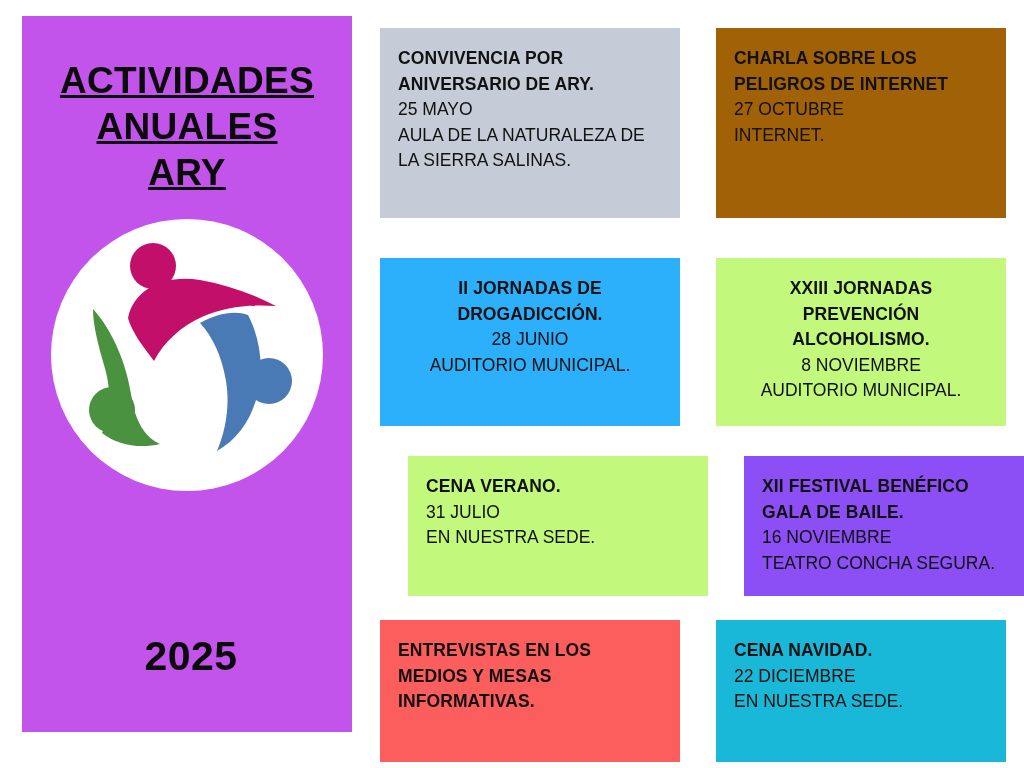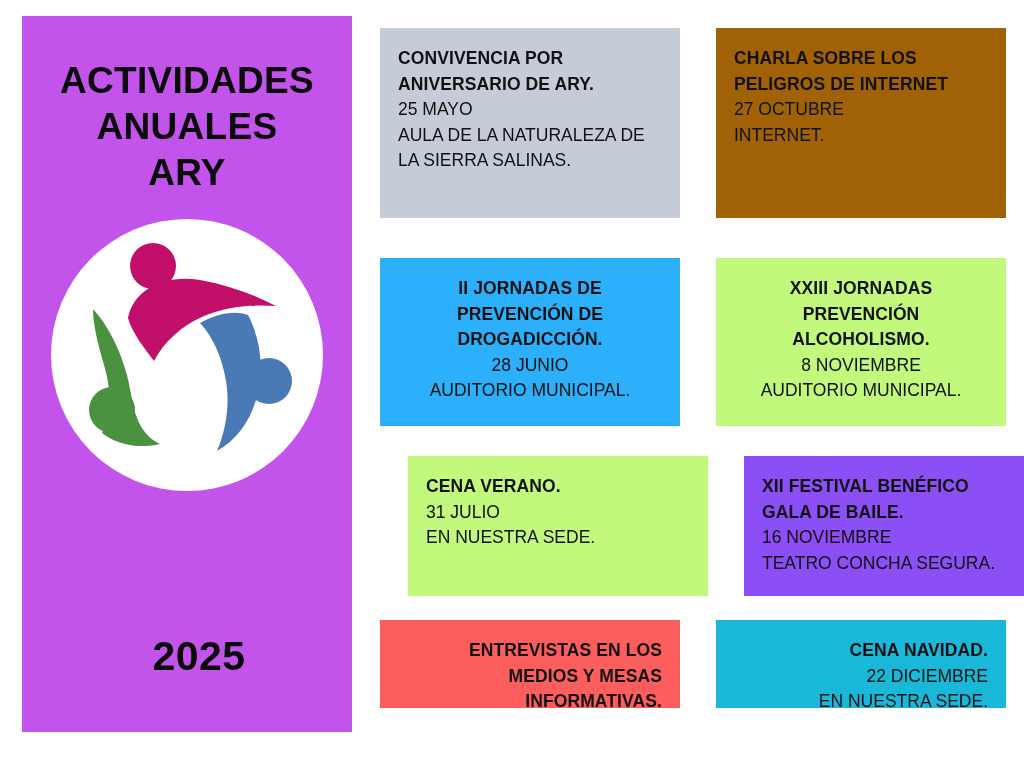--- a/index.html
+++ b/index.html
@@ -37,35 +37,36 @@
 
   #poster-title {
     margin-top: 42px;
     width: 300px;
     text-align: center;
     font-size: 37px;
     line-height: 1.24;
     font-weight: bold;
     letter-spacing: 0.3px;
     color: #0b0b0b;
+    text-decoration: underline;
   }
   #poster-title .t-line { display: block; }
 
   #logo-wrap {
     margin-top: 22px;
     width: 274px;
     height: 274px;
     position: relative;
   }
   #logo-wrap svg { display: block; width: 274px; height: 274px; }
 
   #poster-year {
     position: absolute;
     bottom: 52px;
-    left: 12px;
+    left: 4px;
     width: 100%;
     text-align: center;
     font-size: 41px;
     font-weight: bold;
     color: #0b0b0b;
     letter-spacing: 0.5px;
   }
 
   
   .card {
@@ -85,21 +86,21 @@
   .card .line.reg  { font-weight: normal; }
 
   
   .col-left  { left: 380px;  width: 300px; }
   .col-right { left: 716px;  width: 290px; }
 
   
   .row-1 { top: 28px;  height: 190px; }
   .row-2 { top: 258px; height: 168px; text-align: center; }
   .row-3 { top: 456px; height: 140px; margin-left: 28px; }
-  .row-4 { top: 620px; height: 88px; text-align: right; }
+  .row-4 { top: 620px; height: 142px; }
 
   .card-gray   { background: #c6ccd7; }
   .card-blue   { background: #a16207; }
   .card-cyan   { background: #2cb0fc; }
   .card-lime   { background: #c2f97d; }
   .card-purple { background: #8c4ef5; }
   .card-coral  { background: #fc5d5d; }
   .card-teal   { background: #1ab8d8; }
 </style>
 </head>
@@ -155,21 +156,20 @@
 
   <div class="card card-blue col-right row-1">
     <span class="line bold">CHARLA SOBRE LOS</span>
     <span class="line bold">PELIGROS DE INTERNET</span>
     <span class="line reg">27 OCTUBRE</span>
     <span class="line reg">INTERNET.</span>
   </div>
 
   <div class="card card-cyan col-left row-2">
     <span class="line bold">II JORNADAS DE</span>
-    <span class="line bold">PREVENCIÓN DE</span>
     <span class="line bold">DROGADICCIÓN.</span>
     <span class="line reg">28 JUNIO</span>
     <span class="line reg">AUDITORIO MUNICIPAL.</span>
   </div>
 
   <div class="card card-lime col-right row-2">
     <span class="line bold">XXIII JORNADAS</span>
     <span class="line bold">PREVENCIÓN</span>
     <span class="line bold">ALCOHOLISMO.</span>
     <span class="line reg">8 NOVIEMBRE</span>

